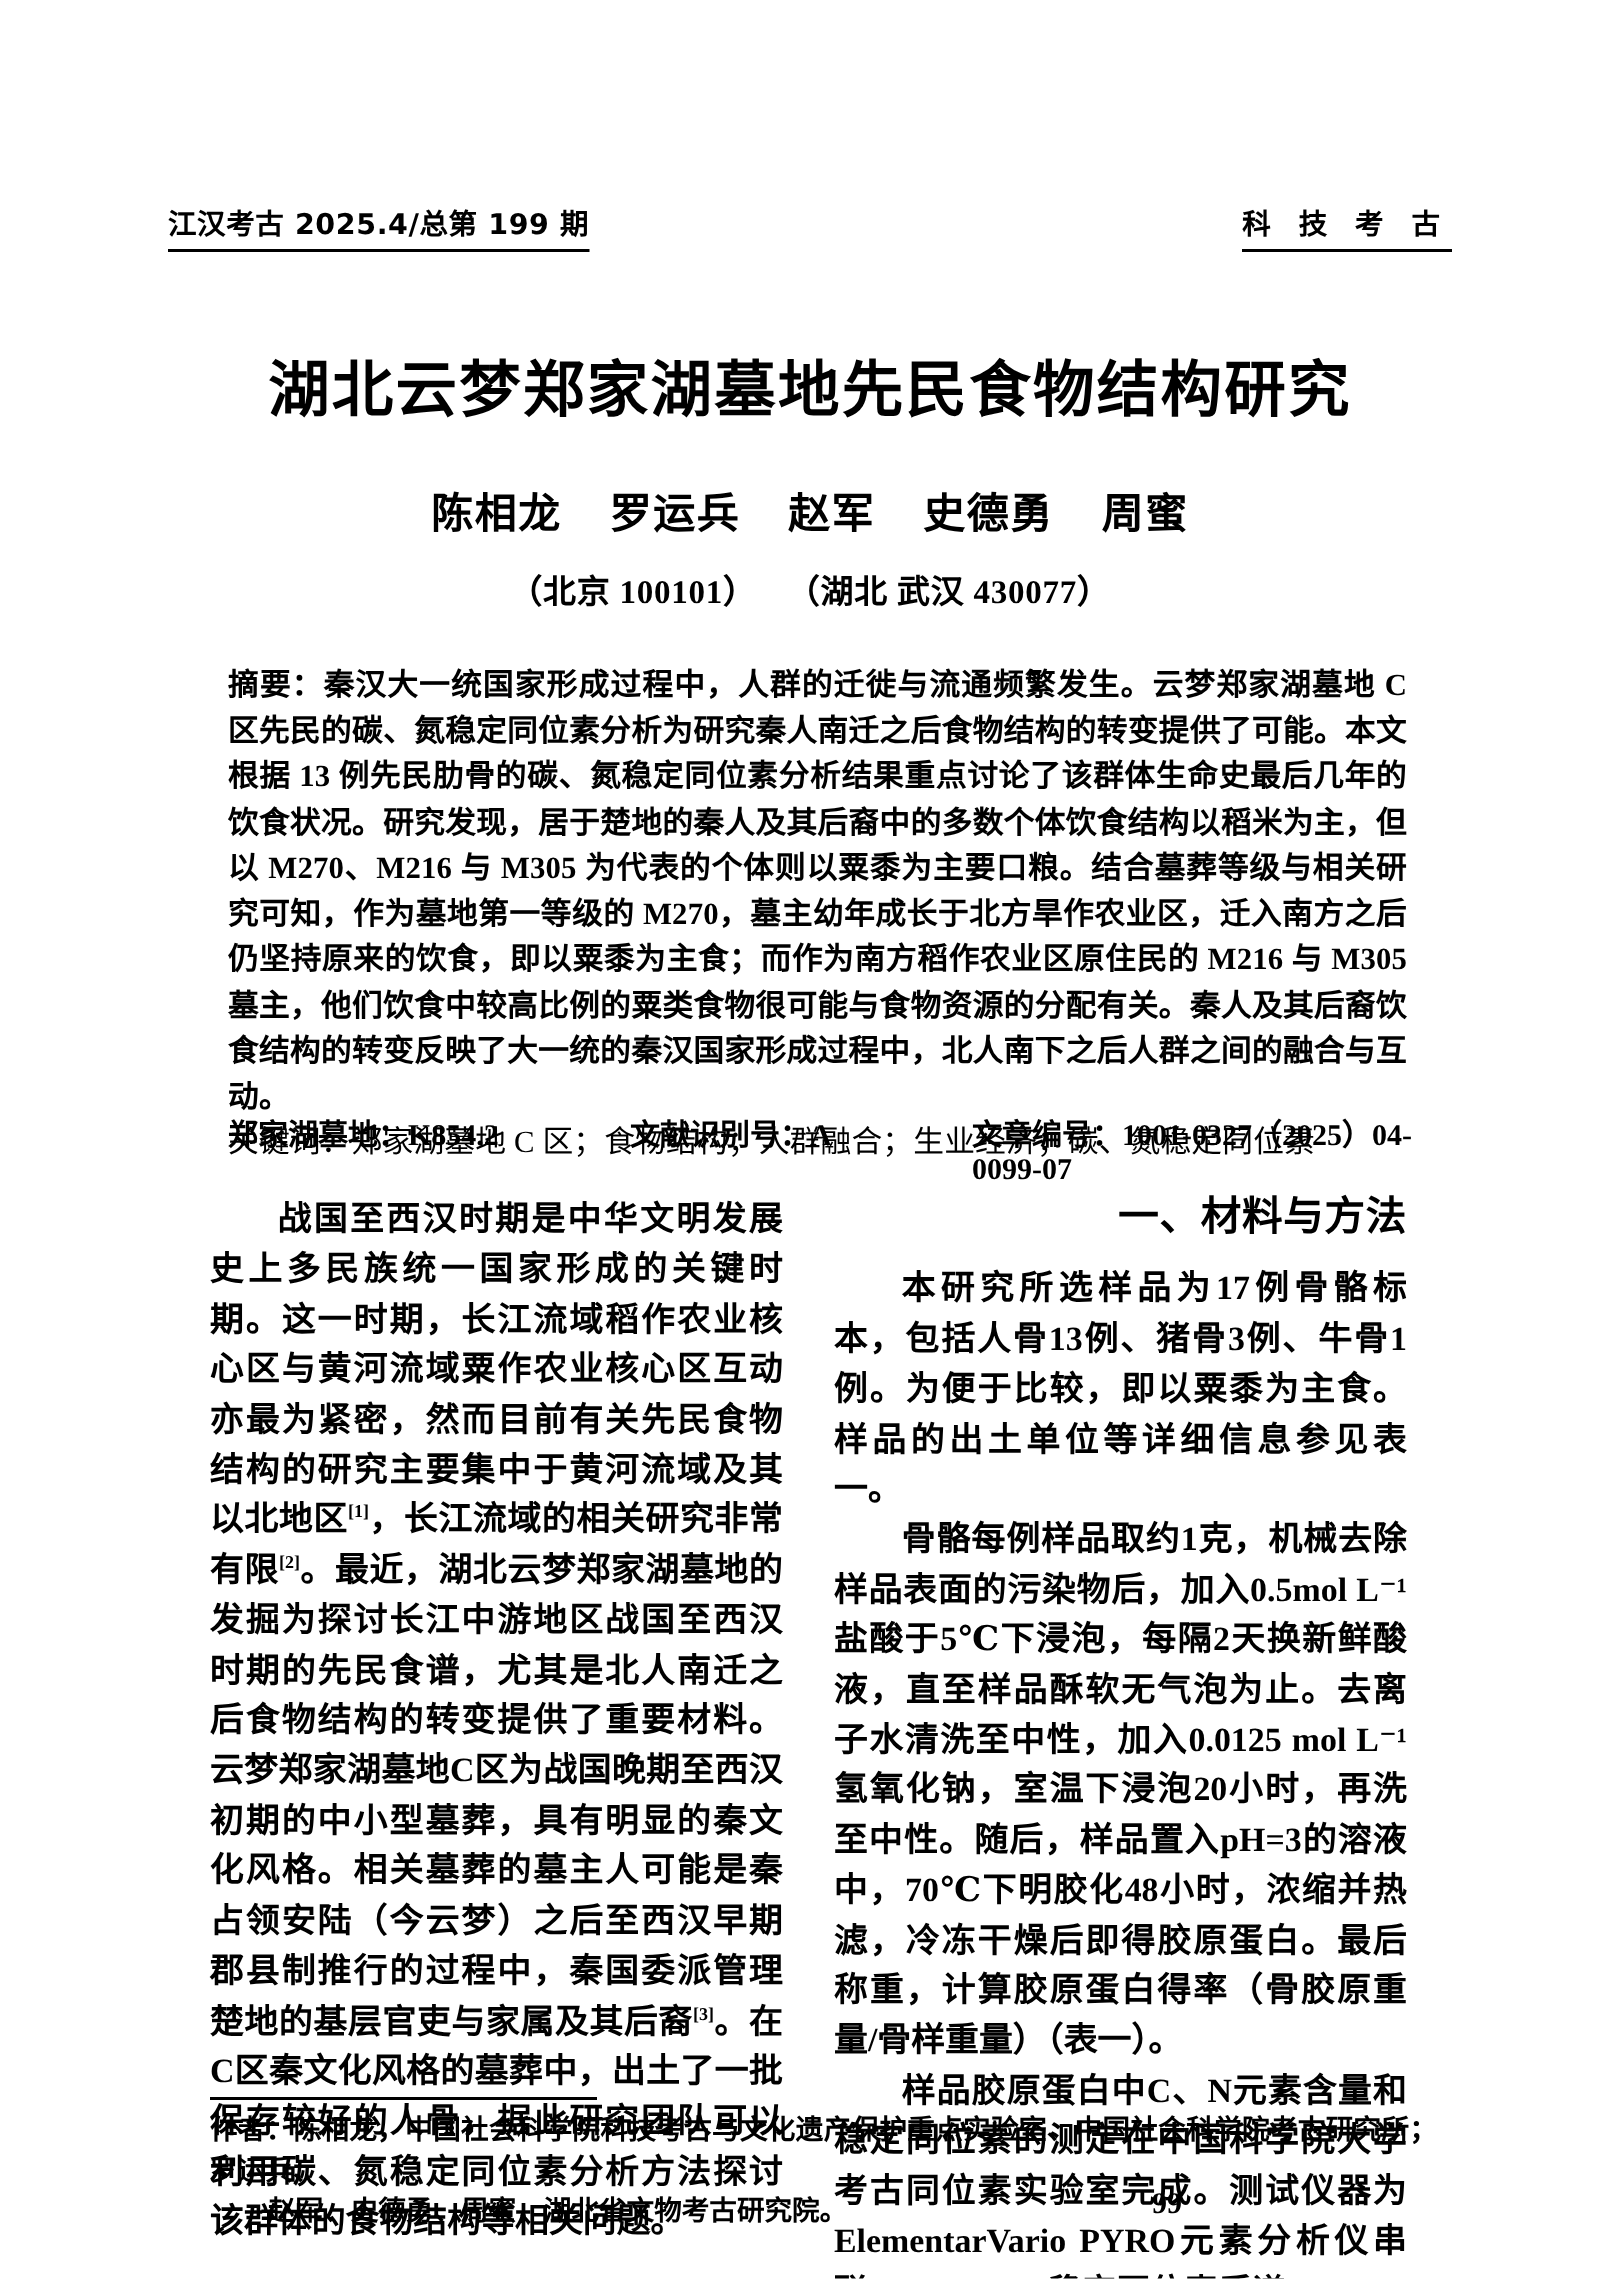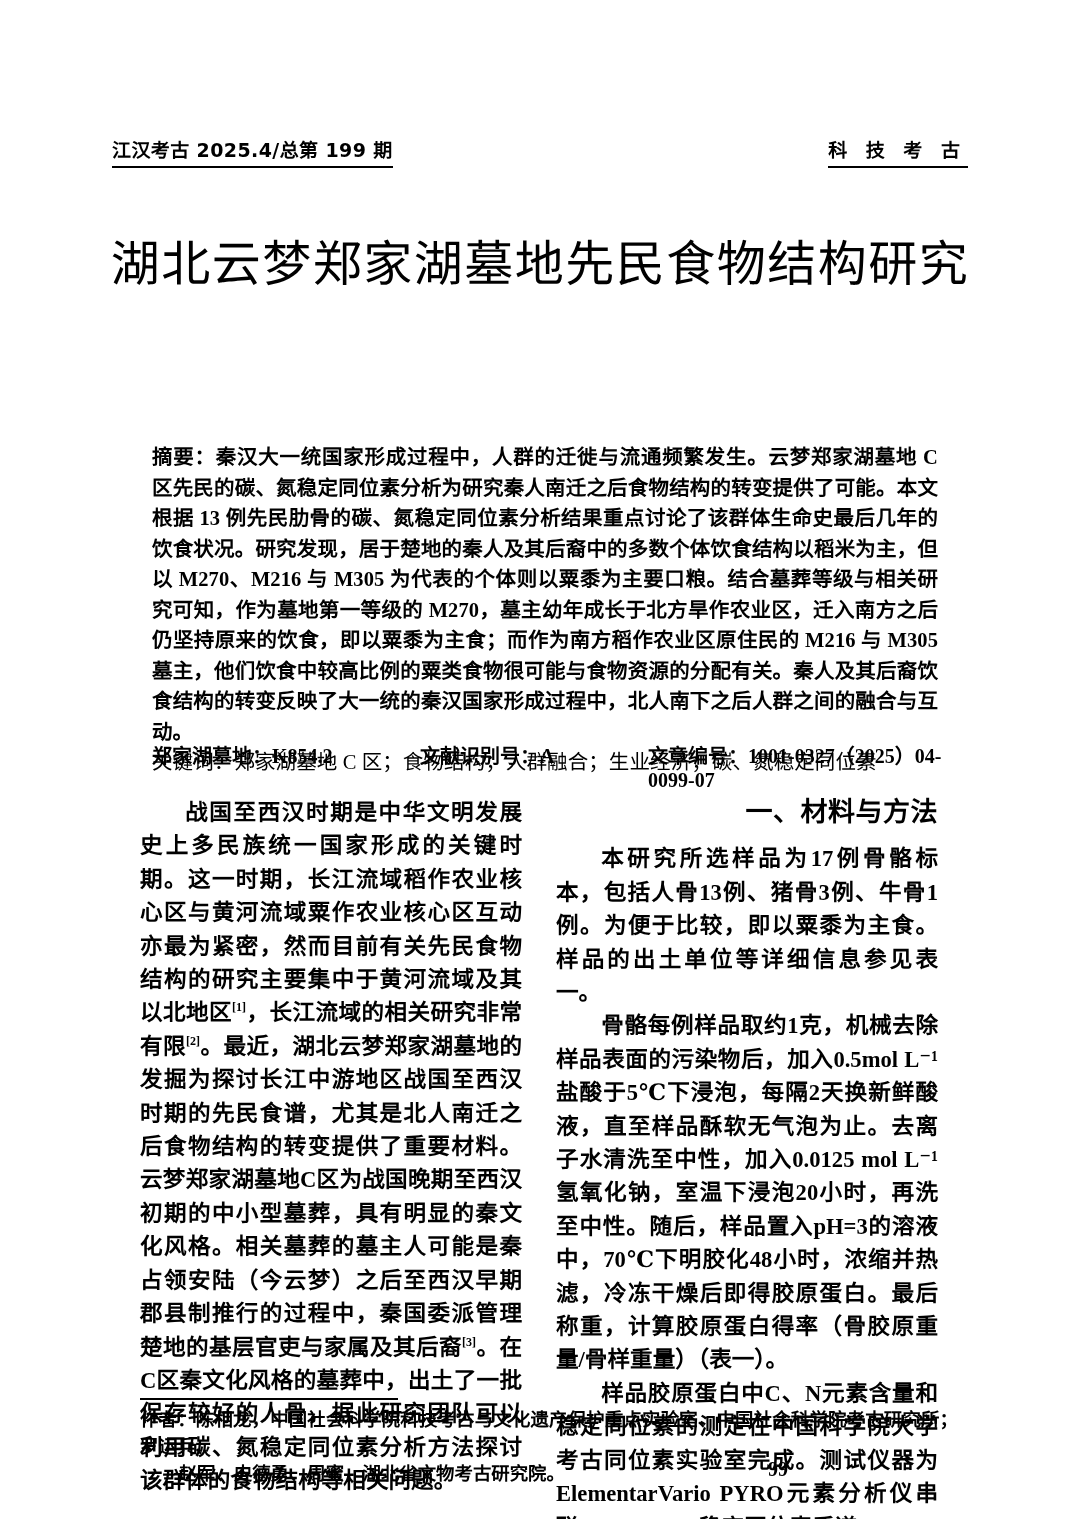--- a/index.html
+++ b/index.html
@@ -53,22 +53,22 @@
   
   .title-block {
     position: absolute;
     left: 0;
     top: 236px;
     width: 1080px;
     text-align: center;
   }
   .doc-title {
     font-family: "DejaVu Sans", "Liberation Sans", sans-serif;
-    font-weight: normal;
-    font-size: 49px;
+    font-weight: bold;
+    font-size: 41px;
     letter-spacing: 1.5px;
     line-height: 1.18;
     margin: 0;
   }
   .authors {
     font-family: "DejaVu Sans", "Liberation Sans", sans-serif;
     font-weight: bold;
     font-size: 28px;
     margin-top: 36px;
     letter-spacing: 1px;
@@ -213,20 +213,22 @@
 
 <div class="page">
 
   <div class="running-head">
     <div class="rh-left">江汉考古 2025.4/总第 199 期</div>
     <div class="rh-right">科 技 考 古</div>
   </div>
 
   <div class="title-block">
     <h1 class="doc-title">湖北云梦郑家湖墓地先民食物结构研究</h1>
+    <div class="authors"><span class="au">陈相龙</span><span class="au">罗运兵</span><span class="au">赵军</span><span class="au">史德勇</span><span class="au">周蜜</span></div>
+    <div class="affiliations"><span class="af">（北京 100101）</span><span class="af">（湖北 武汉 430077）</span></div>
   </div>
 
   <div class="abstract-block">
     <p class="abstract-para"><span>摘要：</span><span>秦汉大一统国家形成过程中，人群的迁徙与流通频繁发生。云梦郑家湖墓地 C 区先民的碳、氮稳定同位素分析为研究秦人南迁之后食物结构的转变提供了可能。本文根据 13 例先民肋骨的碳、氮稳定同位素分析结果重点讨论了该群体生命史最后几年的饮食状况。研究发现，居于楚地的秦人及其后裔中的多数个体饮食结构以稻米为主，但以 M270、M216 与 M305 为代表的个体则以粟黍为主要口粮。结合墓葬等级与相关研究可知，作为墓地第一等级的 M270，墓主幼年成长于北方旱作农业区，迁入南方之后仍坚持原来的饮食，即以粟黍为主食；而作为南方稻作农业区原住民的 M216 与 M305 墓主，他们饮食中较高比例的粟类食物很可能与食物资源的分配有关。秦人及其后裔饮食结构的转变反映了大一统的秦汉国家形成过程中，北人南下之后人群之间的融合与互动。</span></p>
     <p class="kw-line"><span>关键词：</span><span>郑家湖墓地 C 区；食物结构；人群融合；生业经济；碳、氮稳定同位素</span></p>
   </div>
 
   <div class="class-row">
     <div class="ci-0">郑家湖墓地：K854.2</div>
     <div class="ci-1">文献识别号：A</div>

